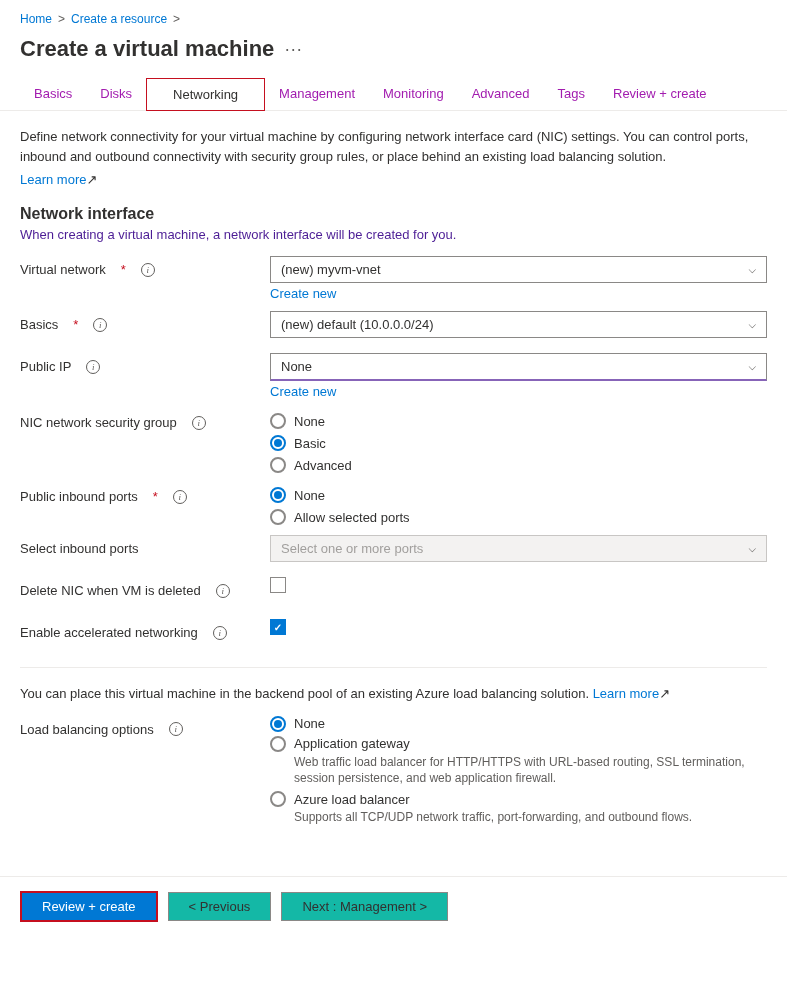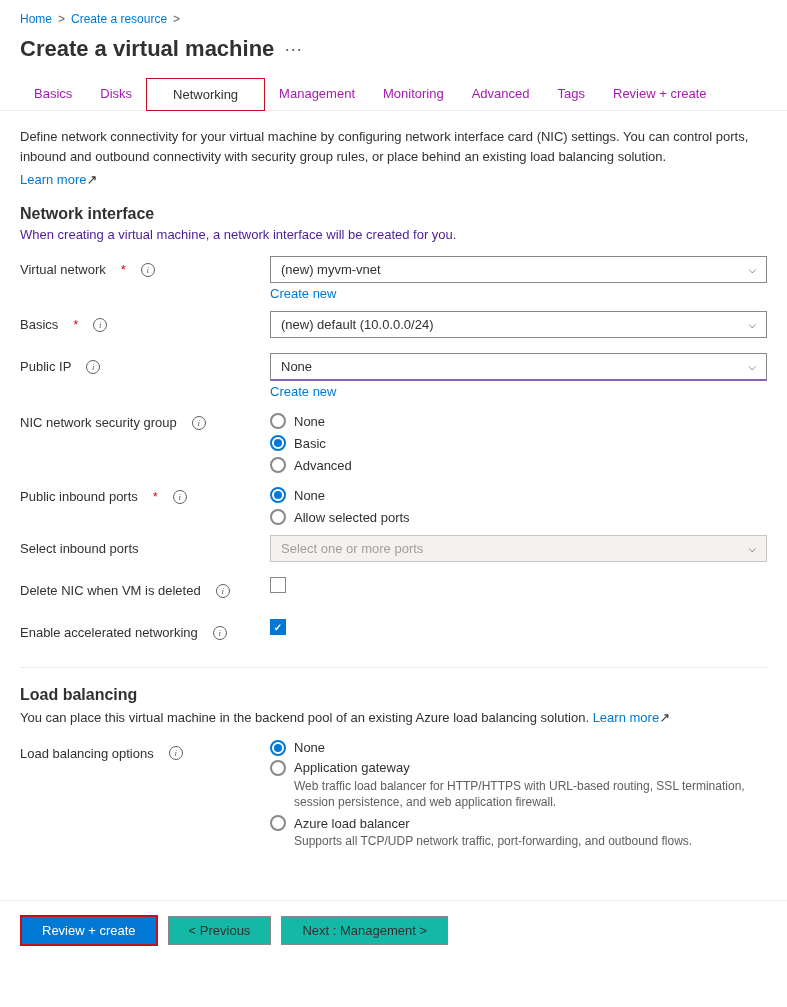--- a/index.html
+++ b/index.html
@@ -406,21 +406,20 @@
         <div class="checkbox-box checked">
           <span class="checkbox-check">✓</span>
         </div>
       </div>
     </div>
   </div>
 
   <hr class="divider">
 
   
-  <div class="section-title">Load balancing</div>
   <p class="description">
     <span>You can place this virtual machine in the backend pool of an existing Azure load balancing solution.</span>
     <a href="#" class="inline-learn">Learn more</a>↗
   </p>
 
   
   <div class="form-row" style="margin-top: 12px;">
     <div class="form-label">
       <span>Load balancing options</span>
       <span class="info-icon">i</span>

